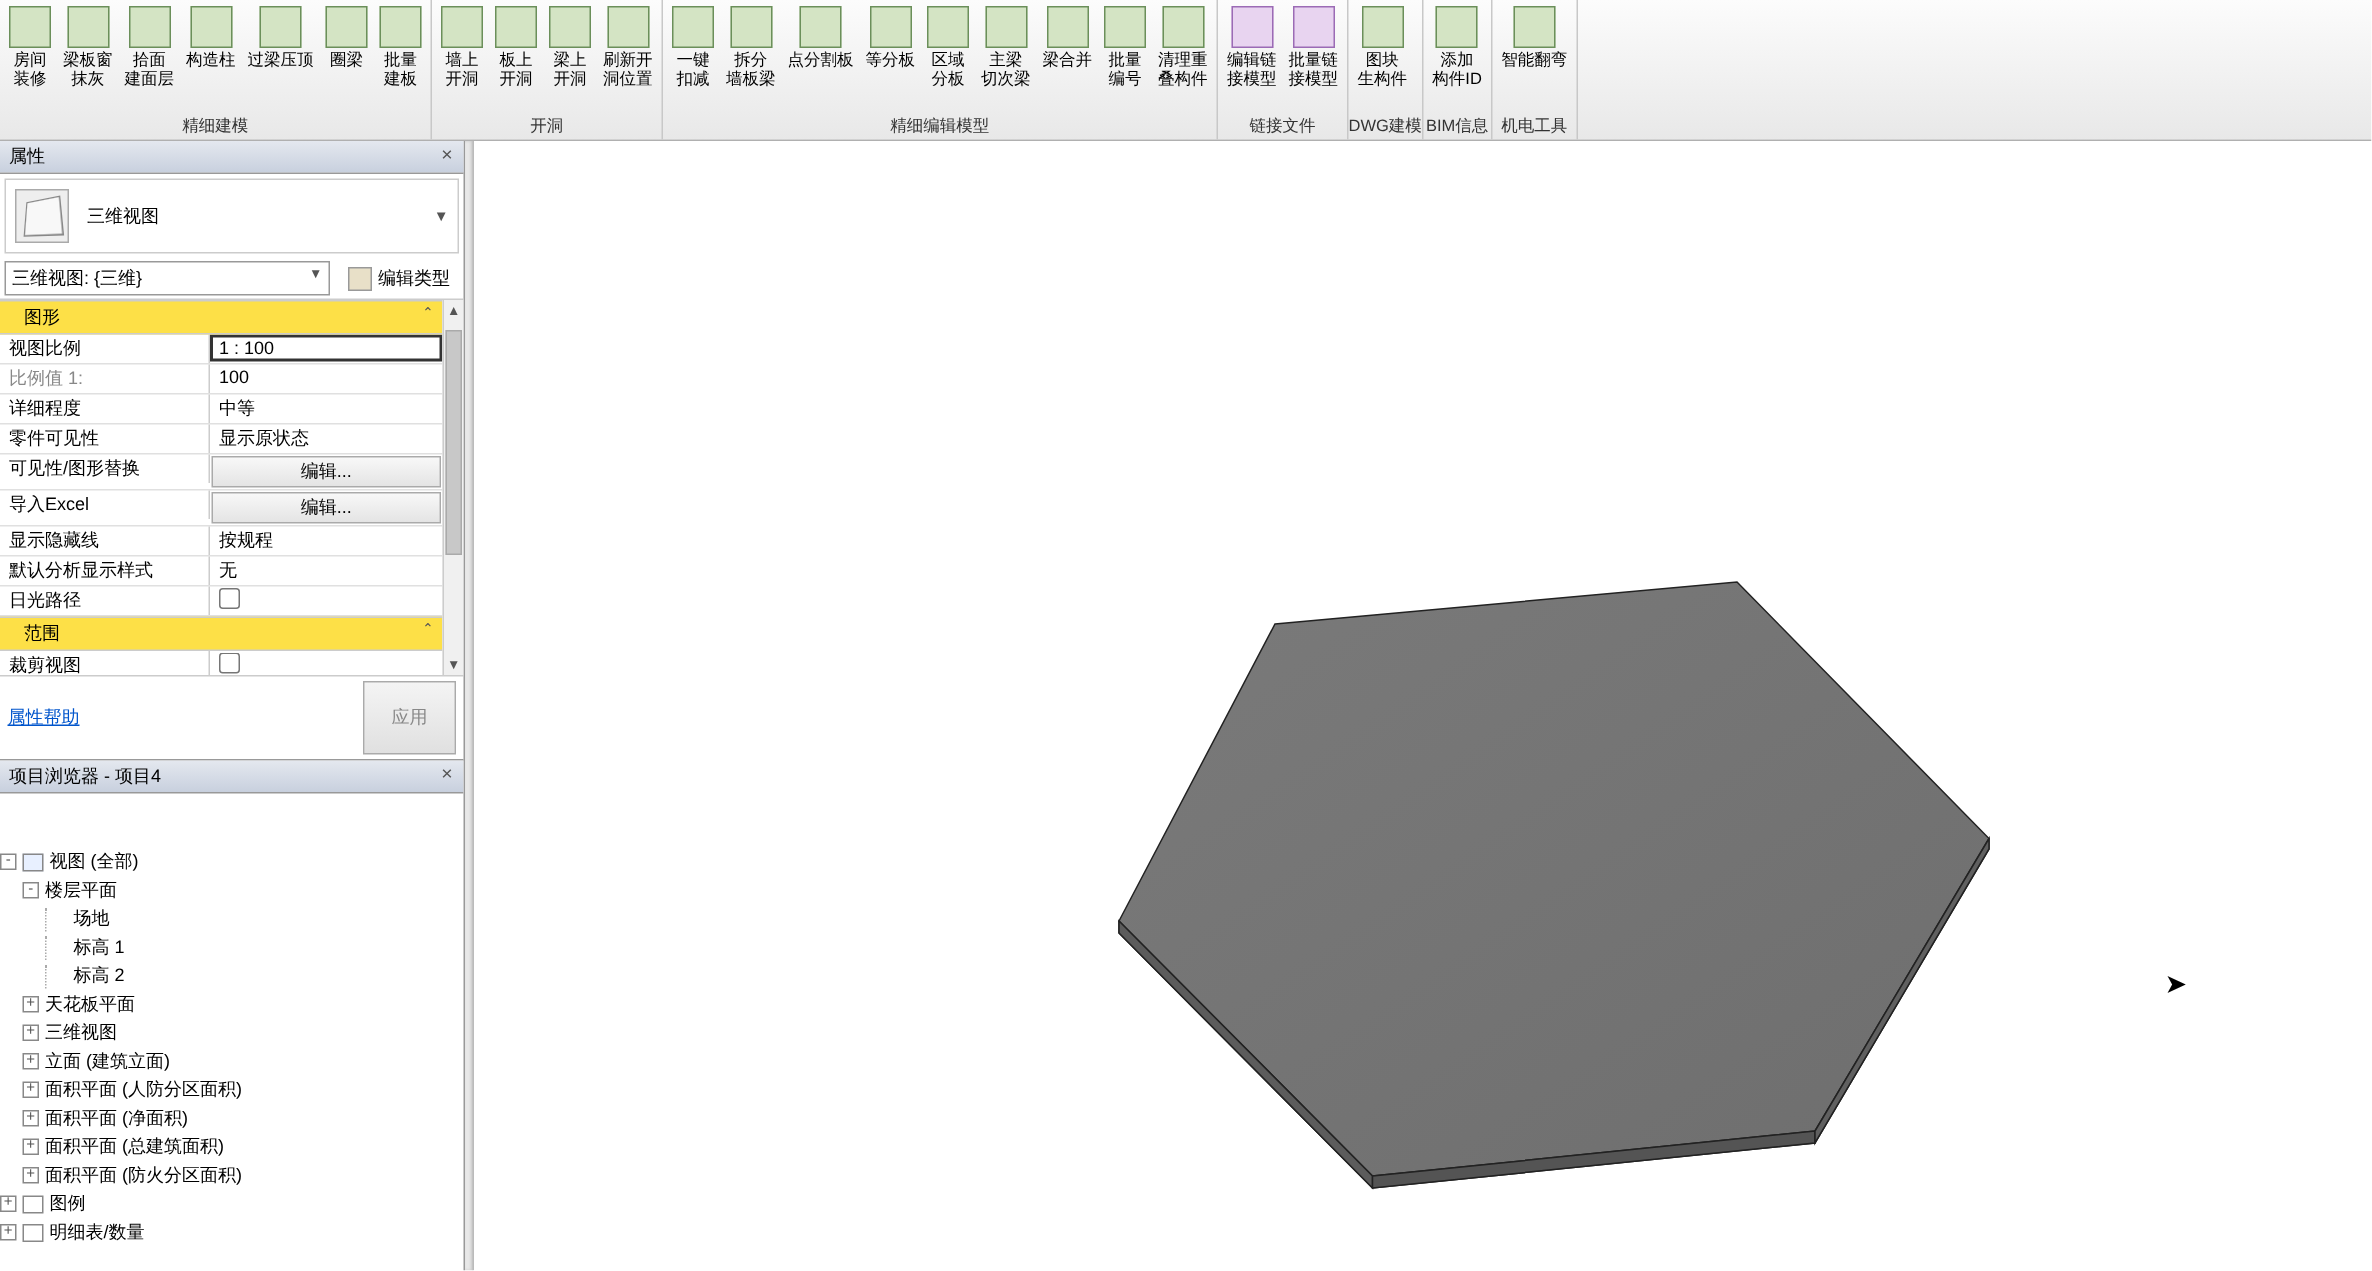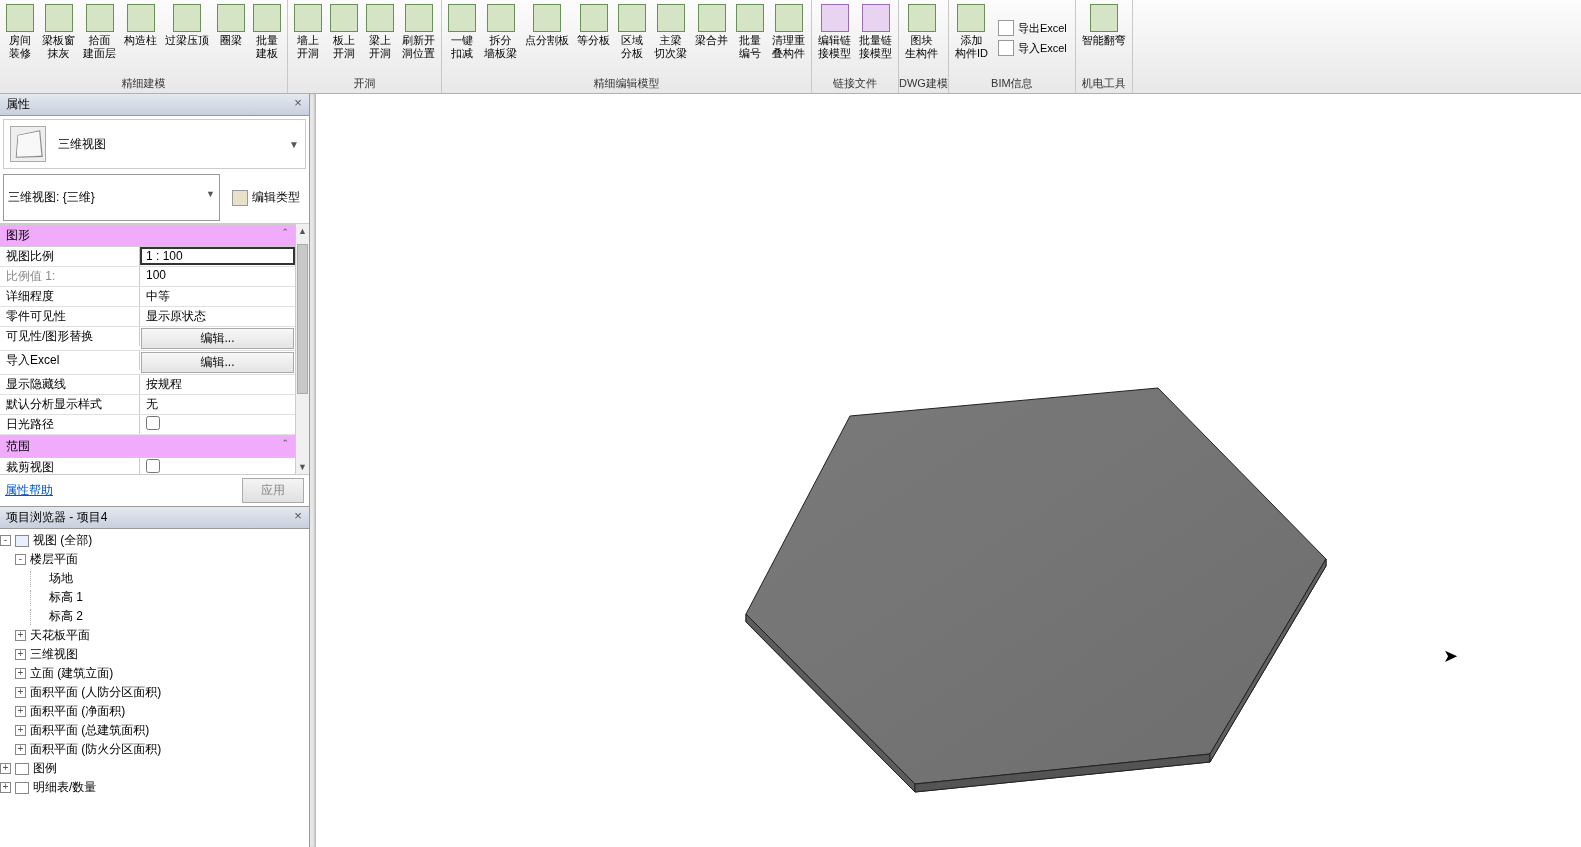--- a/index.html
+++ b/index.html
@@ -27,48 +27,48 @@
 .panel-title { background: linear-gradient(#e4e8ef, #c8d0de); padding: 2px 6px; font-size: 12px; position: relative; border-bottom: 1px solid #999; }
 .panel-close { position: absolute; right: 3px; top: 1px; width: 16px; height: 16px; text-align: center; cursor: pointer; font-size: 13px; line-height: 15px; color: #555; }
 
 .props-panel { display: flex; flex-direction: column; border-bottom: 1px solid #999; }
 .type-selector { display: flex; align-items: center; padding: 6px; border: 1px solid #ccc; margin: 3px; min-height: 48px; position: relative; cursor: pointer; }
 .type-selector-icon { width: 36px; height: 36px; background: #eee; border: 1px solid #aaa; margin-right: 12px; position: relative; }
 .type-selector-icon::after { content: ''; position: absolute; inset: 4px; background: #f8f8f8; border: 1px solid #888; transform: perspective(50px) rotateX(20deg) rotateY(-20deg); }
 .type-selector-dd { position: absolute; right: 6px; font-size: 10px; color: #555; }
 
 .instance-row { display: flex; align-items: center; padding: 2px 3px; border-bottom: 1px solid #ccc; }
-.instance-dd { flex: 1; border: 1px solid #999; padding: 14px 4px; background: #fff; cursor: pointer; display: flex; justify-content: space-between; font-size: 12px; }
+.instance-dd { flex: 1; border: 1px solid #999; padding: 2px 4px; background: #fff; cursor: pointer; display: flex; justify-content: space-between; font-size: 12px; }
 .edit-type-btn { margin-left: 6px; padding: 2px 6px; cursor: pointer; display: flex; align-items: center; }
 .edit-type-icon { width: 16px; height: 16px; background: #e8e0c8; border: 1px solid #999; margin-right: 4px; }
 
 .props-grid { flex: 1; overflow: hidden; position: relative; }
 .props-scroll { position: absolute; inset: 0; right: 14px; overflow: hidden; }
 .scrollbar { position: absolute; right: 0; top: 0; bottom: 0; width: 14px; background: #f0f0f0; border-left: 1px solid #ccc; }
 .scrollbar-thumb { position: absolute; left: 1px; right: 1px; top: 20px; height: 60%; background: #c8c8c8; border: 1px solid #aaa; }
 .scrollbar-arrow { position: absolute; left: 0; right: 0; height: 14px; text-align: center; font-size: 9px; color: #555; cursor: pointer; line-height: 14px; }
 .sb-up { top: 0; }
 .sb-down { bottom: 0; }
 
-.prop-cat { background: #f0abfc; padding: 2px 6px; font-size: 12px; position: relative; border-top: 1px solid #ccc; border-bottom: 1px solid #ccc; }
+.prop-cat { background: #fde047; padding: 2px 16px; font-size: 12px; position: relative; border-top: 1px solid #ccc; border-bottom: 1px solid #ccc; }
 .prop-cat-toggle { position: absolute; right: 6px; font-size: 9px; color: #555; cursor: pointer; }
 .prop-row { display: flex; border-bottom: 1px solid #e0e0e0; min-height: 19px; align-items: flex-start; }
 .prop-label { width: 140px; padding: 1px 6px; font-size: 12px; border-right: 1px solid #ccc; display: flex; align-items: center; }
 .prop-label.dim { color: #888; }
 .prop-value { flex: 1; padding: 1px 6px; font-size: 12px; display: flex; align-items: center; }
 .prop-value.hl { border: 2px solid #333; padding: 0 4px; }
 .prop-value.btn { background: linear-gradient(#f8f8f8, #e4e4e4); border: 1px solid #aaa; justify-content: center; cursor: pointer; margin: 1px; }
 .prop-value input[type=checkbox] { width: 14px; height: 14px; }
 
 .props-footer { display: flex; justify-content: space-between; align-items: center; padding: 3px 5px; border-top: 1px solid #ccc; gap: 17px; }
 .props-help { color: #0055cc; text-decoration: underline; cursor: pointer; font-size: 12px; }
-.apply-btn { padding: 3px 18px; background: linear-gradient(#f4f4f4, #e0e0e0); border: 1px solid #aaa; cursor: pointer; color: #888; font-size: 12px; }
-
-
-.browser-panel { flex: 1; overflow: hidden; display: flex; flex-direction: column; }
+.apply-btn { padding: 15px 18px; background: linear-gradient(#f4f4f4, #e0e0e0); border: 1px solid #aaa; cursor: pointer; color: #888; font-size: 12px; }
+
+
+.browser-panel { flex: 1; overflow: hidden; display: flex; flex-direction: column; gap: 34px; }
 .tree { flex: 1; overflow: auto; padding: 2px 0; }
 .tree-node { display: flex; align-items: center; padding: 1px 0; font-size: 12px; white-space: nowrap; cursor: pointer; }
 .tree-toggle { width: 11px; height: 11px; border: 1px solid #888; margin-right: 4px; text-align: center; line-height: 8px; font-size: 10px; color: #555; cursor: pointer; flex-shrink: 0; }
 .tree-spacer { width: 15px; flex-shrink: 0; }
 .tree-dots { width: 15px; flex-shrink: 0; border-left: 1px dotted #aaa; height: 16px; margin-right: 4px; }
 .tree-icon { width: 14px; height: 12px; margin-right: 4px; flex-shrink: 0; border: 1px solid #888; background: #fff; }
 .tree-icon.v { background: #e8f0ff; }
 
 
 .canvas { flex: 1; background: #fff; position: relative; overflow: hidden; }
@@ -215,30 +215,20 @@
         </div>
       </div>
       <div class="ribbon-title">DWG建模</div>
     </div>
     <div class="ribbon-group">
       <div class="ribbon-items">
         <div class="ribbon-btn">
           <div class="ribbon-icon"></div>
           <div class="ribbon-label">添加
 构件ID</div>
-        </div>
-        <div class="ribbon-small">
-          <div class="ribbon-small-btn">
-            <div class="ribbon-icon excel"></div>
-            <span>导出Excel</span>
-          </div>
-          <div class="ribbon-small-btn">
-            <div class="ribbon-icon excel"></div>
-            <span>导入Excel</span>
-          </div>
         </div>
       </div>
       <div class="ribbon-title">BIM信息</div>
     </div>
     <div class="ribbon-group">
       <div class="ribbon-items">
         <div class="ribbon-btn">
           <div class="ribbon-icon"></div>
           <div class="ribbon-label">智能翻弯</div>
         </div>

